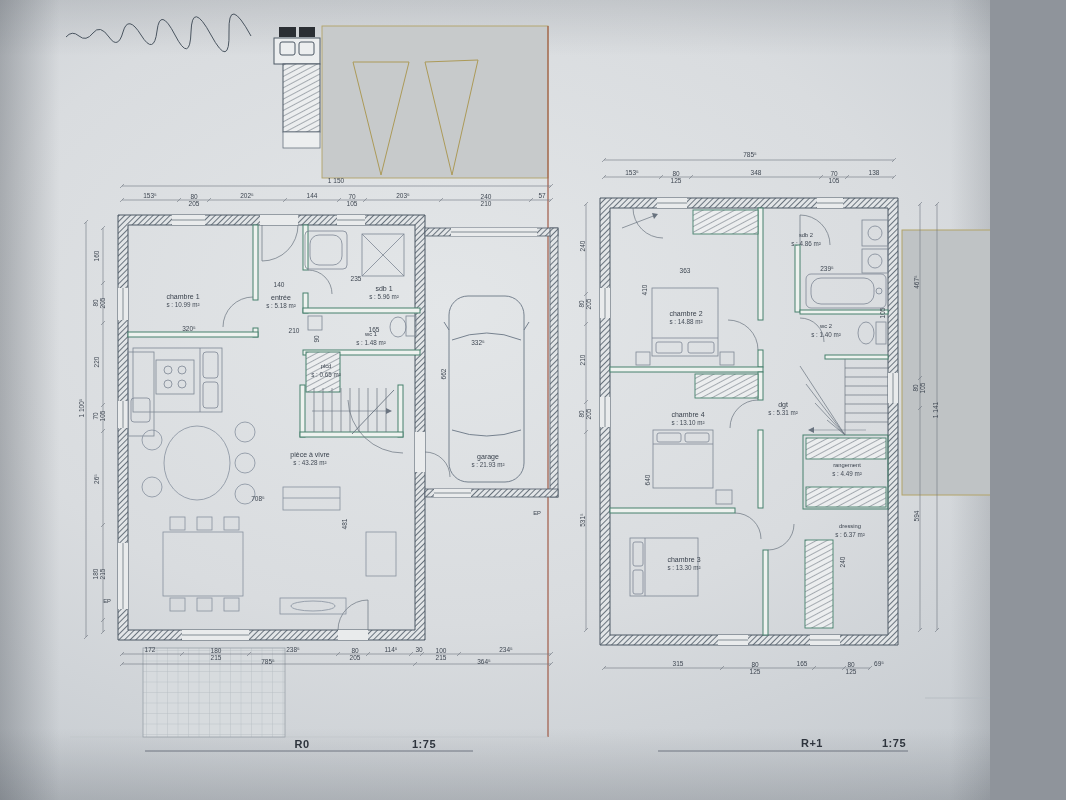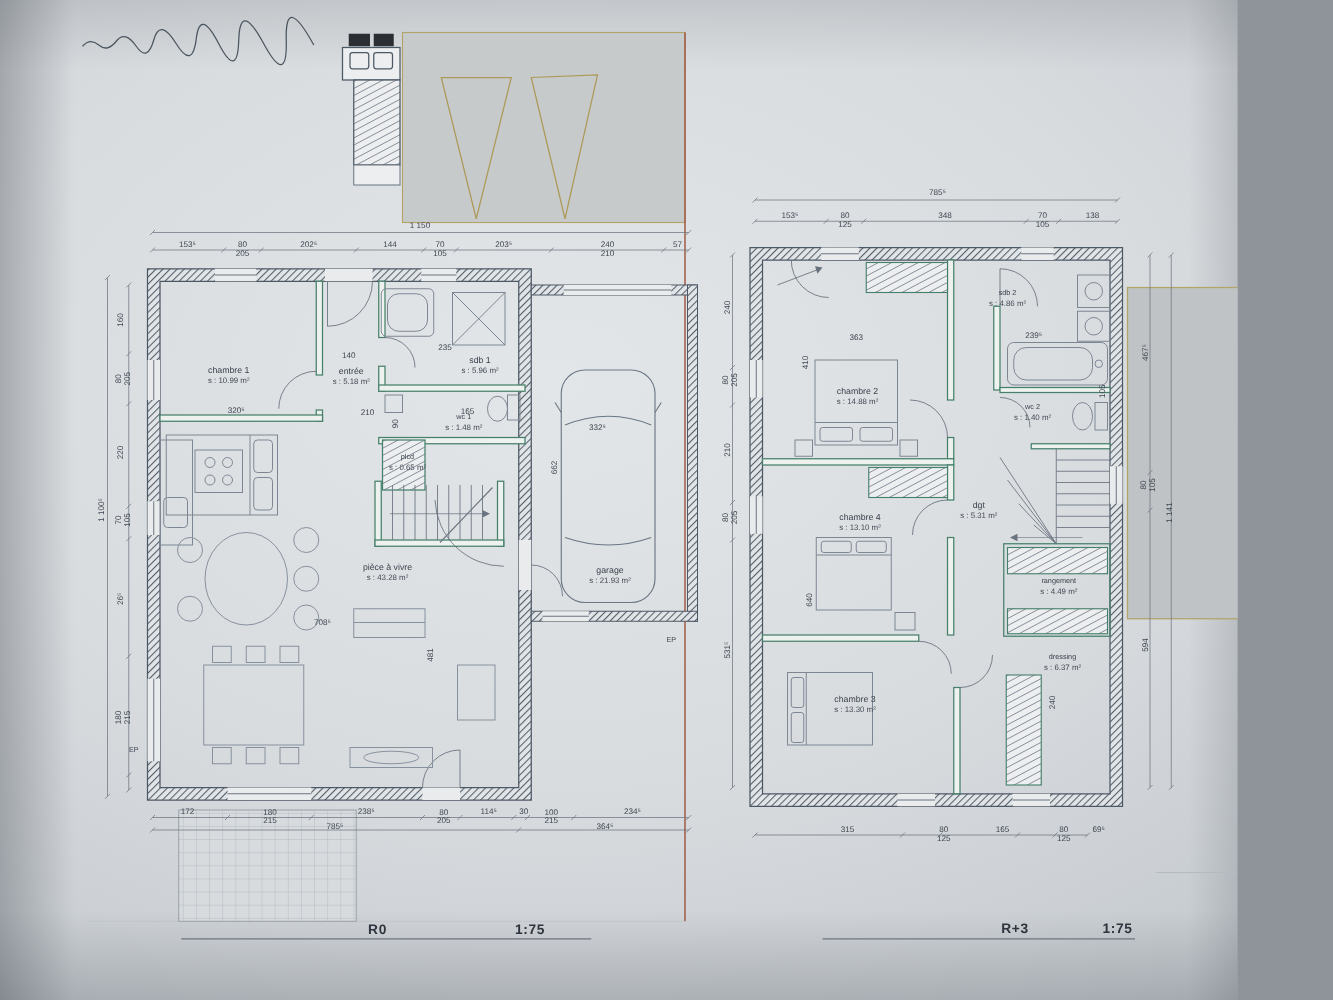--- a/index.html
+++ b/index.html
@@ -498,16 +498,16 @@
 <span class="d" style="left:879px;top:664px">69⁵</span>
 <span class="d" style="left:685px;top:271px">363</span>
 <span class="d" style="left:827px;top:269px">239⁵</span>
 <span class="dv" style="left:645px;top:290px">410</span>
 <span class="dv" style="left:883px;top:313px">105</span>
 <span class="dv" style="left:648px;top:480px">640</span>
 <span class="dv" style="left:843px;top:562px">240</span>
 
 <span class="title" style="left:302px;top:744px">R0</span>
 <span class="title" style="left:424px;top:744px">1:75</span>
-<span class="title" style="left:812px;top:743px">R+3</span>
+<span class="title" style="left:812px;top:743px">R+1</span>
 <span class="title" style="left:894px;top:743px">1:75</span>
 
 </div>
 
 </body></html>

